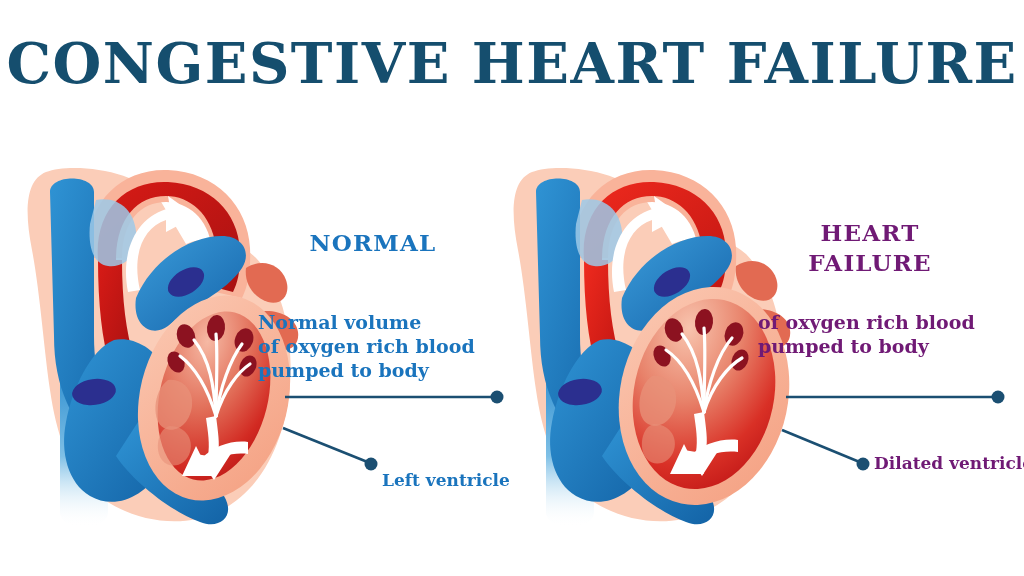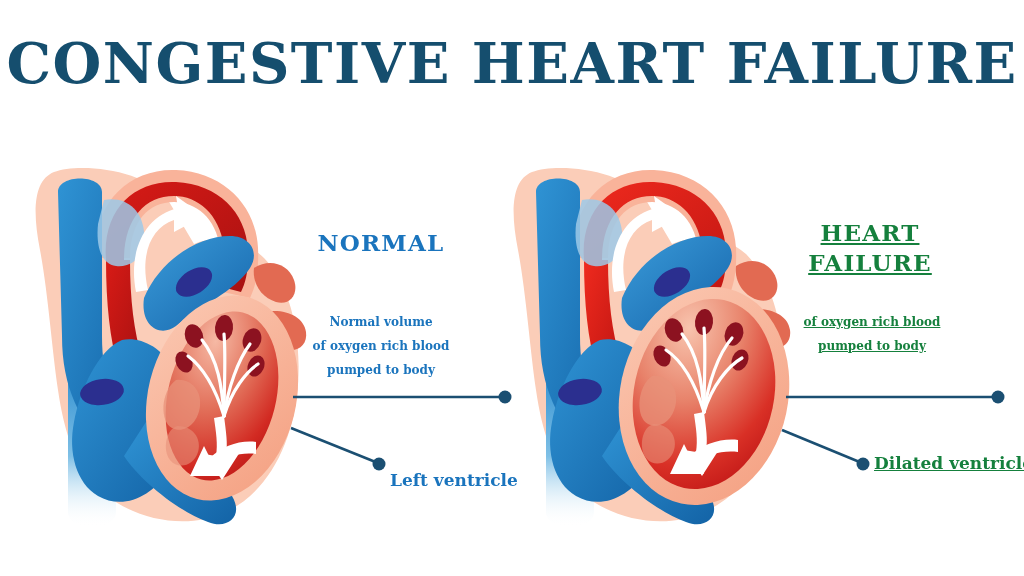--- a/index.html
+++ b/index.html
@@ -16,41 +16,41 @@
     text-align:center;
     font-family:"DejaVu Serif", serif;
     font-weight:700;
     font-size:56px;
     letter-spacing:1.5px;
     color:#154e6e;
     white-space:nowrap;
   }
 
   .panel{position:absolute;top:140px;width:512px;height:400px;}
-  .panel-left{left:8px;}
+  .panel-left{left:0;}
   .panel-right{left:486px;}
 
   .heart-svg{position:absolute;left:10px;top:0;width:320px;height:400px;}
 
   .lbl{position:absolute;white-space:nowrap;}
   .heading{
     font-family:"DejaVu Serif", serif;
     font-weight:700;font-size:23px;letter-spacing:1.2px;
     line-height:30px;text-align:center;
   }
   .body-txt{
     font-family:"DejaVu Serif", serif;
-    font-weight:700;font-size:12px;line-height:24px;text-align:center;
+    font-weight:700;font-size:19px;line-height:24px;
   }
   .callout-txt{
     font-family:"DejaVu Serif", serif;
     font-weight:700;font-size:17px;white-space:nowrap;
   }
   .c-blue{color:#1a74bd;}
-  .c-red{color:#15803d;text-decoration:underline;}
+  .c-red{color:#701a75;}
 
   .leader{position:absolute;overflow:visible;}
 </style>
 </head>
 <body>
 
 <div id="stage">
 
   <div class="title">CONGESTIVE HEART FAILURE</div>
 

